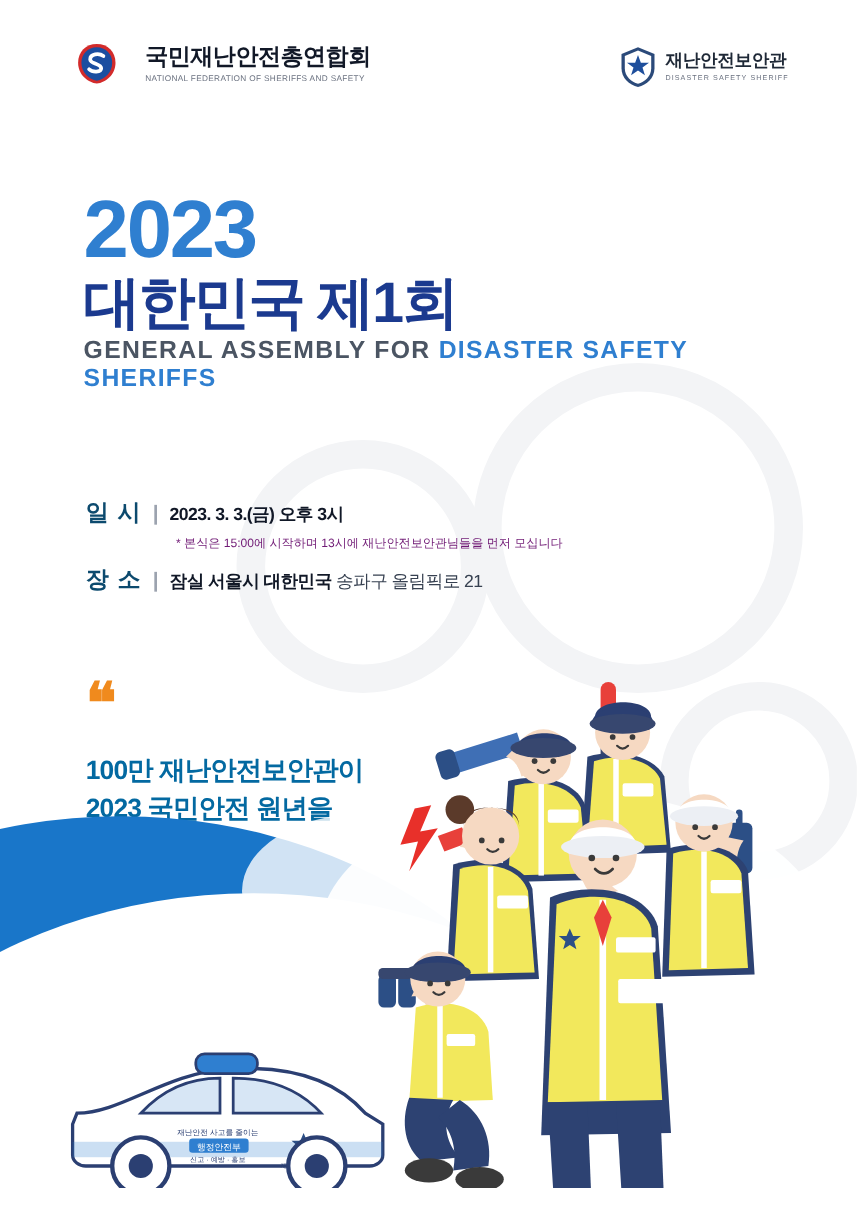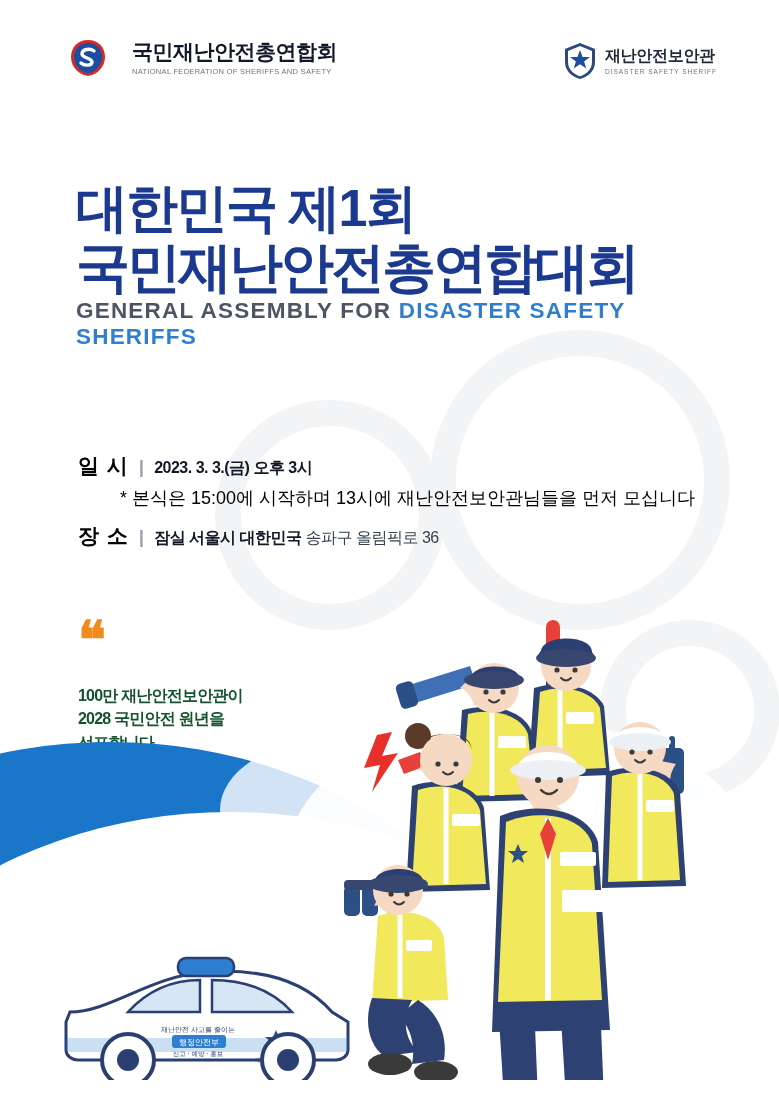--- a/index.html
+++ b/index.html
@@ -163,43 +163,43 @@
     width: 640px;
   }
   .info-row {
     display: flex;
     align-items: baseline;
     gap: 10px;
   }
   .info-label {
     font-size: 21px;
     font-weight: bold;
-    color: #000000;
+    color: #0c4a6e;
     letter-spacing: 1px;
     white-space: nowrap;
   }
   .info-sep {
     color: #9ca3af;
     font-size: 19px;
     font-weight: bold;
   }
   .info-value {
     font-size: 16px;
     font-weight: bold;
     color: #111827;
     letter-spacing: -0.5px;
   }
   .info-value .light {
     font-weight: normal;
     color: #374151;
   }
   .info-note {
-    font-size: 18px;
-    color: #000000;
-    margin: 6px 0 12px 42px;
+    font-size: 11px;
+    color: #701a75;
+    margin: 6px 0 12px 82px;
   }
 
   
   .quote-block {
     position: absolute;
     left: 78px;
     top: 625px;
     width: 300px;
   }
   .qmark {
@@ -208,23 +208,23 @@
     font-weight: bold;
     line-height: 0.6;
     letter-spacing: -3px;
     font-family: "Liberation Serif", serif;
   }
   .qmark.close {
     margin-top: 16px;
   }
   .quote-text {
     margin-top: 28px;
-    font-size: 16px;
-    font-weight: bold;
-    color: #14532d;
+    font-size: 24px;
+    font-weight: bold;
+    color: #0369a1;
     line-height: 1.45;
     letter-spacing: -0.8px;
   }
 
   
   .illus {
     position: absolute;
     left: 0;
     top: 560px;
     width: 676px;
@@ -265,46 +265,46 @@
         </svg>
       </div>
       <div class="logo-right-text">
         <div class="r1">재난안전보안관</div>
         <div class="r2">DISASTER SAFETY SHERIFF</div>
       </div>
     </div>
   </div>
 
   <div class="title-block">
+    <div class="year">2023</div>
     <div class="t-line1">대한민국 제1회</div>
-    <div class="t-line2">국민재난안전총연합대회</div>
     <div class="subtitle">
       <span>GENERAL ASSEMBLY FOR </span><span class="accent">DISASTER SAFETY SHERIFFS</span>
     </div>
   </div>
 
   <div class="info">
     <div class="info-row">
       <span class="info-label">일 시</span>
       <span class="info-sep">|</span>
       <span class="info-value">2023. 3. 3.(금) 오후 3시</span>
     </div>
     <div class="info-note">* 본식은 15:00에 시작하며 13시에 재난안전보안관님들을 먼저 모십니다</div>
     <div class="info-row">
       <span class="info-label">장 소</span>
       <span class="info-sep">|</span>
-      <span class="info-value"><span>잠실 서울시 대한민국</span><span class="light"> 송파구 올림픽로 36</span></span>
+      <span class="info-value"><span>잠실 서울시 대한민국</span><span class="light"> 송파구 올림픽로 21</span></span>
     </div>
   </div>
 
   <div class="quote-block">
     <div class="qmark">❝</div>
     <div class="quote-text">
       <div>100만 재난안전보안관이</div>
-      <div>2028 국민안전 원년을</div>
+      <div>2023 국민안전 원년을</div>
       <div>선포합니다</div>
     </div>
     <div class="qmark close">❞</div>
   </div>
 
   <div class="swoosh"></div>
   <div class="swoosh2"></div>
 
   <div class="illus">
     <svg width="779" height="542" viewBox="0 0 779 542">

